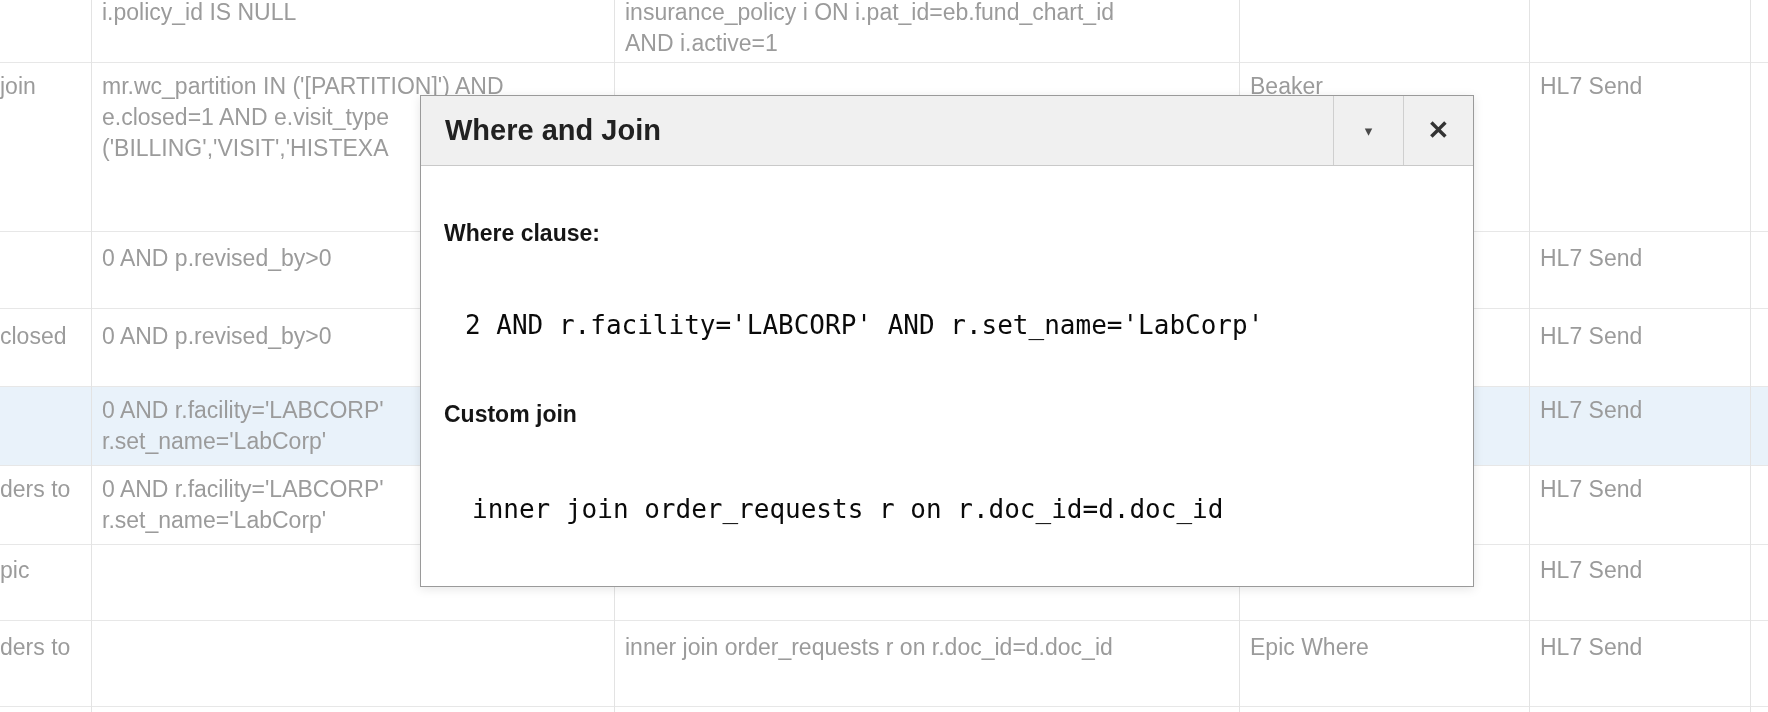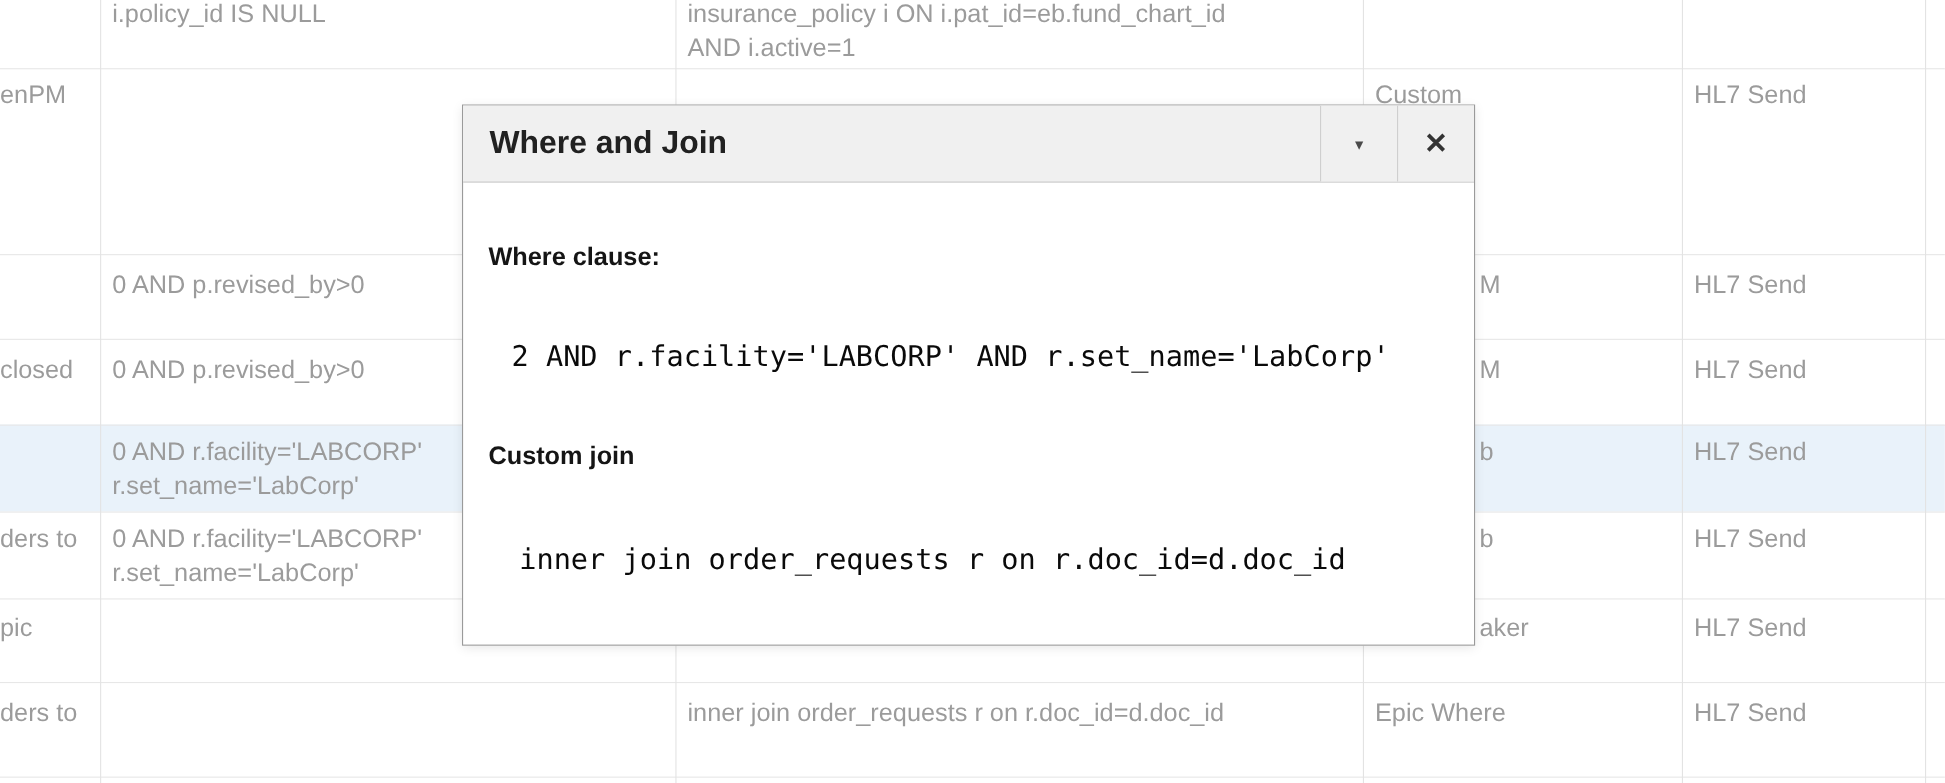--- a/index.html
+++ b/index.html
@@ -8,21 +8,21 @@
   .stage { position:absolute; left:0; top:0; width:1768px; height:712px; }
 
   
   .cell { position:absolute; font-size:23px; line-height:31px; color:#9b9b9b;
           white-space:pre-line; }
   .hline { position:absolute; left:0; width:1768px; height:1px; background:#e7e7e7; }
   .vline { position:absolute; top:0; height:712px; width:1px; background:#e3e3e3; }
   .rowsel { position:absolute; left:0; width:1768px; background:#e9f2fa; }
 
   
-  .dialog { position:absolute; left:420px; top:95px; width:921px; height:492px;
+  .dialog { position:absolute; left:420px; top:95px; width:1054px; height:492px;
             background:#ffffff; border:1px solid #9a9a9a;
             box-shadow:0 2px 10px rgba(0,0,0,0.10); }
   .dlg-header { position:absolute; left:0; top:0; right:0; height:70px;
                 background:#f0f0f0; border-bottom:1px solid #c9c9c9;
                 display:flex; align-items:stretch; }
   .dlg-title { flex:1; display:flex; align-items:center; padding-left:24px;
                font-size:29px; font-weight:bold; color:#212121; }
   .hdr-btn { width:70px; display:flex; align-items:center; justify-content:center;
              border-left:1px solid #cfcfcf; cursor:pointer; background:#f0f0f0; }
   .chev { font-size:15px; color:#4a4a4a; }
@@ -50,22 +50,25 @@
   <div class="vline" style="left:91px"></div>
   <div class="vline" style="left:614px"></div>
   <div class="vline" style="left:1239px"></div>
   <div class="vline" style="left:1529px"></div>
   <div class="vline" style="left:1750px"></div>
 
   <div class="cell" style="left:102px;top:-3px">i.policy_id IS NULL</div>
   <div class="cell" style="left:625px;top:-3px">insurance_policy i ON i.pat_id=eb.fund_chart_id
 AND i.active=1</div>
 
-  <div class="cell" style="left:0;top:71px">enPM</div>
-  <div class="cell" style="left:1250px;top:71px">Custom</div>
+  <div class="cell" style="left:0;top:71px">join</div>
+  <div class="cell" style="left:102px;top:71px">mr.wc_partition IN ('[PARTITION]') AND
+e.closed=1 AND e.visit_type
+('BILLING','VISIT','HISTEXA</div>
+  <div class="cell" style="left:1250px;top:71px">Beaker</div>
   <div class="cell" style="left:1540px;top:71px">HL7 Send</div>
 
   <div class="cell" style="left:102px;top:243px">0 AND p.revised_by&gt;0</div>
   <div class="cell" style="left:1345px;top:243px">M</div>
   <div class="cell" style="left:1540px;top:243px">HL7 Send</div>
 
   <div class="cell" style="left:0;top:321px">closed</div>
   <div class="cell" style="left:102px;top:321px">0 AND p.revised_by&gt;0</div>
   <div class="cell" style="left:1345px;top:321px">M</div>
   <div class="cell" style="left:1540px;top:321px">HL7 Send</div>

